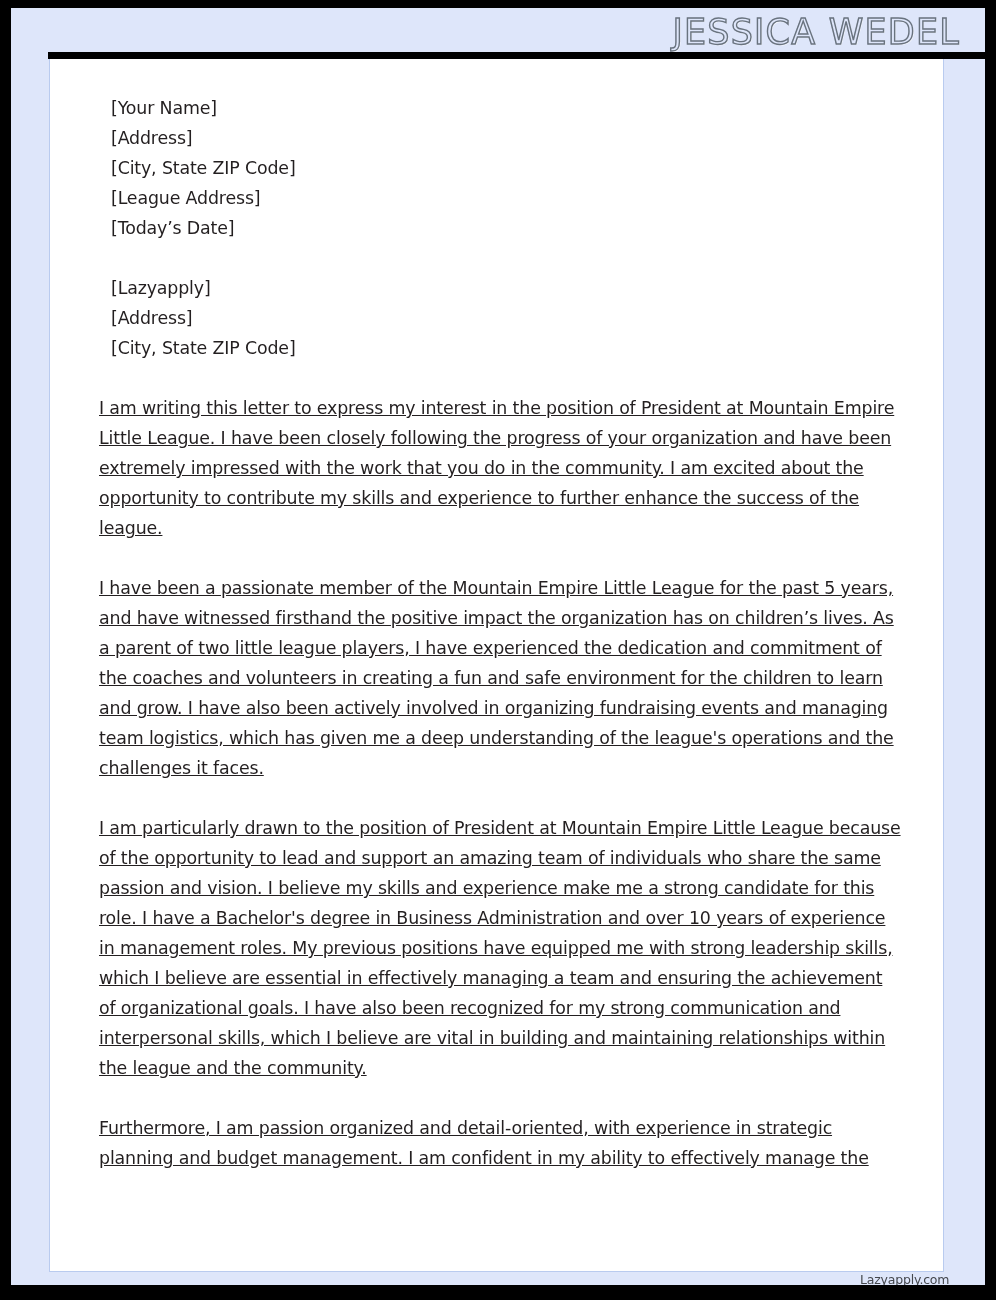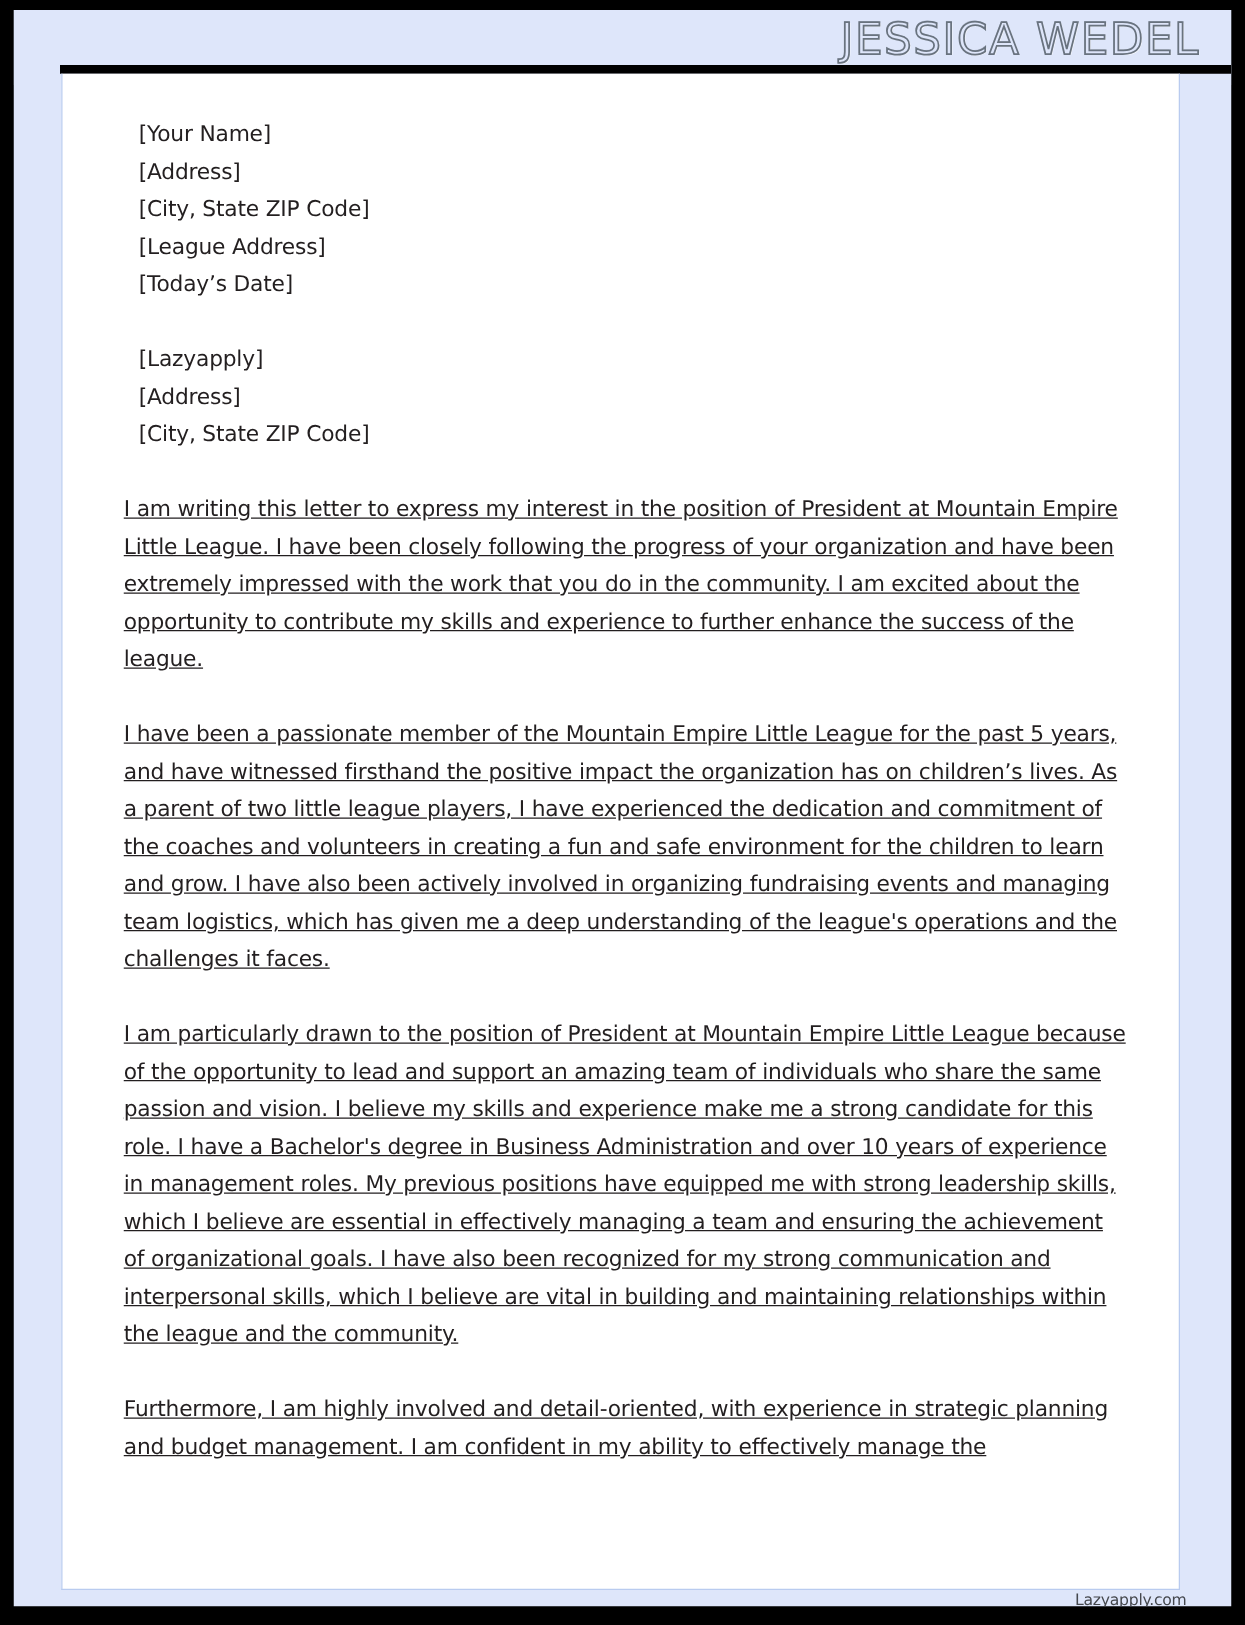--- a/index.html
+++ b/index.html
@@ -161,20 +161,20 @@
       <div class="addr-block">
         <span class="addr-line">[Lazyapply]</span>
         <span class="addr-line">[Address]</span>
         <span class="addr-line">[City, State ZIP Code]</span>
       </div>
 
 
       <p class="para">I am writing this letter to express my interest in the position of President at Mountain Empire Little League. I have been closely following the progress of your organization and have been extremely impressed with the work that you do in the community. I am excited about the opportunity to contribute my skills and experience to further enhance the success of the league.</p>
       <p class="para">I have been a passionate member of the Mountain Empire Little League for the past 5 years, and have witnessed firsthand the positive impact the organization has on children’s lives. As a parent of two little league players, I have experienced the dedication and commitment of the coaches and volunteers in creating a fun and safe environment for the children to learn and grow. I have also been actively involved in organizing fundraising events and managing team logistics, which has given me a deep understanding of the league's operations and the challenges it faces.</p>
       <p class="para">I am particularly drawn to the position of President at Mountain Empire Little League because of the opportunity to lead and support an amazing team of individuals who share the same passion and vision. I believe my skills and experience make me a strong candidate for this role. I have a Bachelor's degree in Business Administration and over 10 years of experience in management roles. My previous positions have equipped me with strong leadership skills, which I believe are essential in effectively managing a team and ensuring the achievement of organizational goals. I have also been recognized for my strong communication and interpersonal skills, which I believe are vital in building and maintaining relationships within the league and the community.</p>
-      <p class="para">Furthermore, I am highly involved and detail-oriented, with experience in strategic planning and budget management. I am confident in my ability to effectively manage the</p>
+      <p class="para">Furthermore, I am passion organized and detail-oriented, with experience in strategic planning and budget management. I am confident in my ability to effectively manage the</p>
 
     </div>
 
     <div id="watermark">Lazyapply.com</div>
 
   </div>
 </div>
 
 </body></html>

